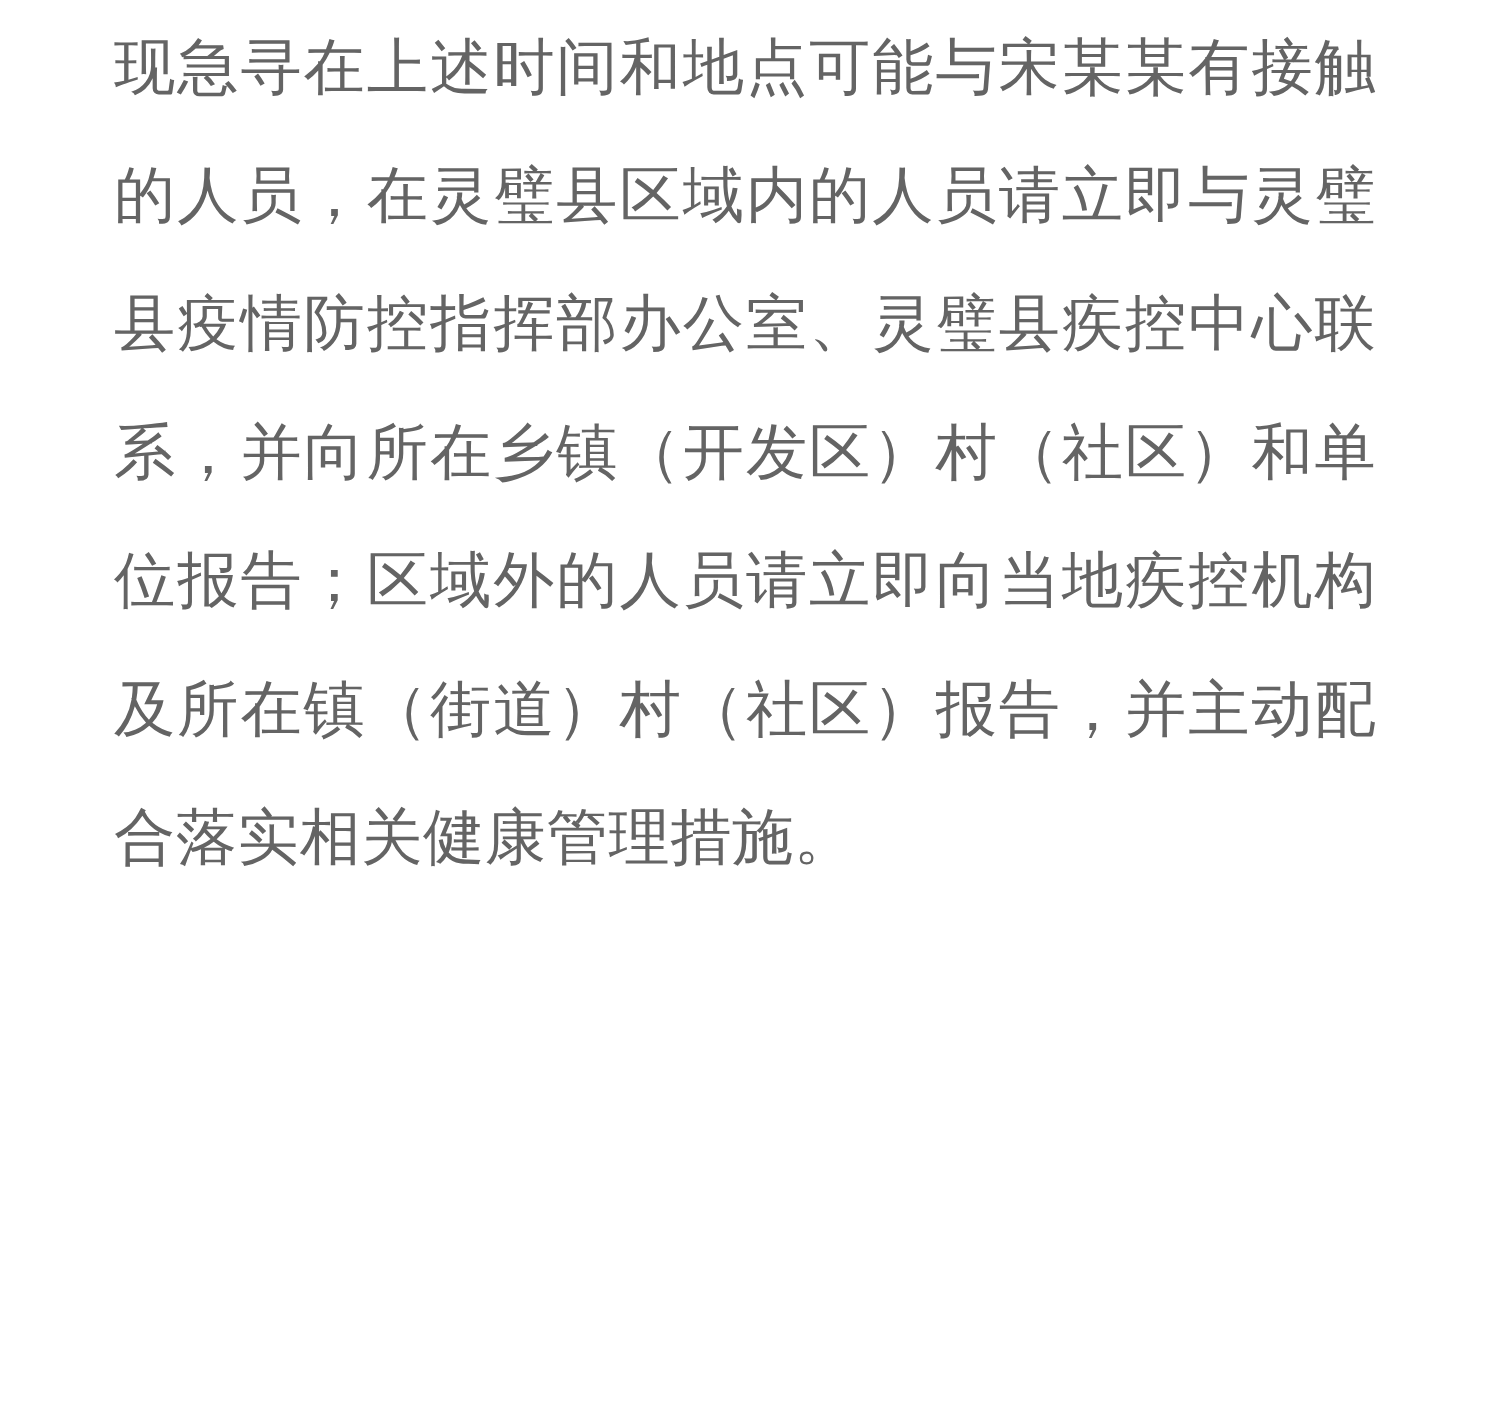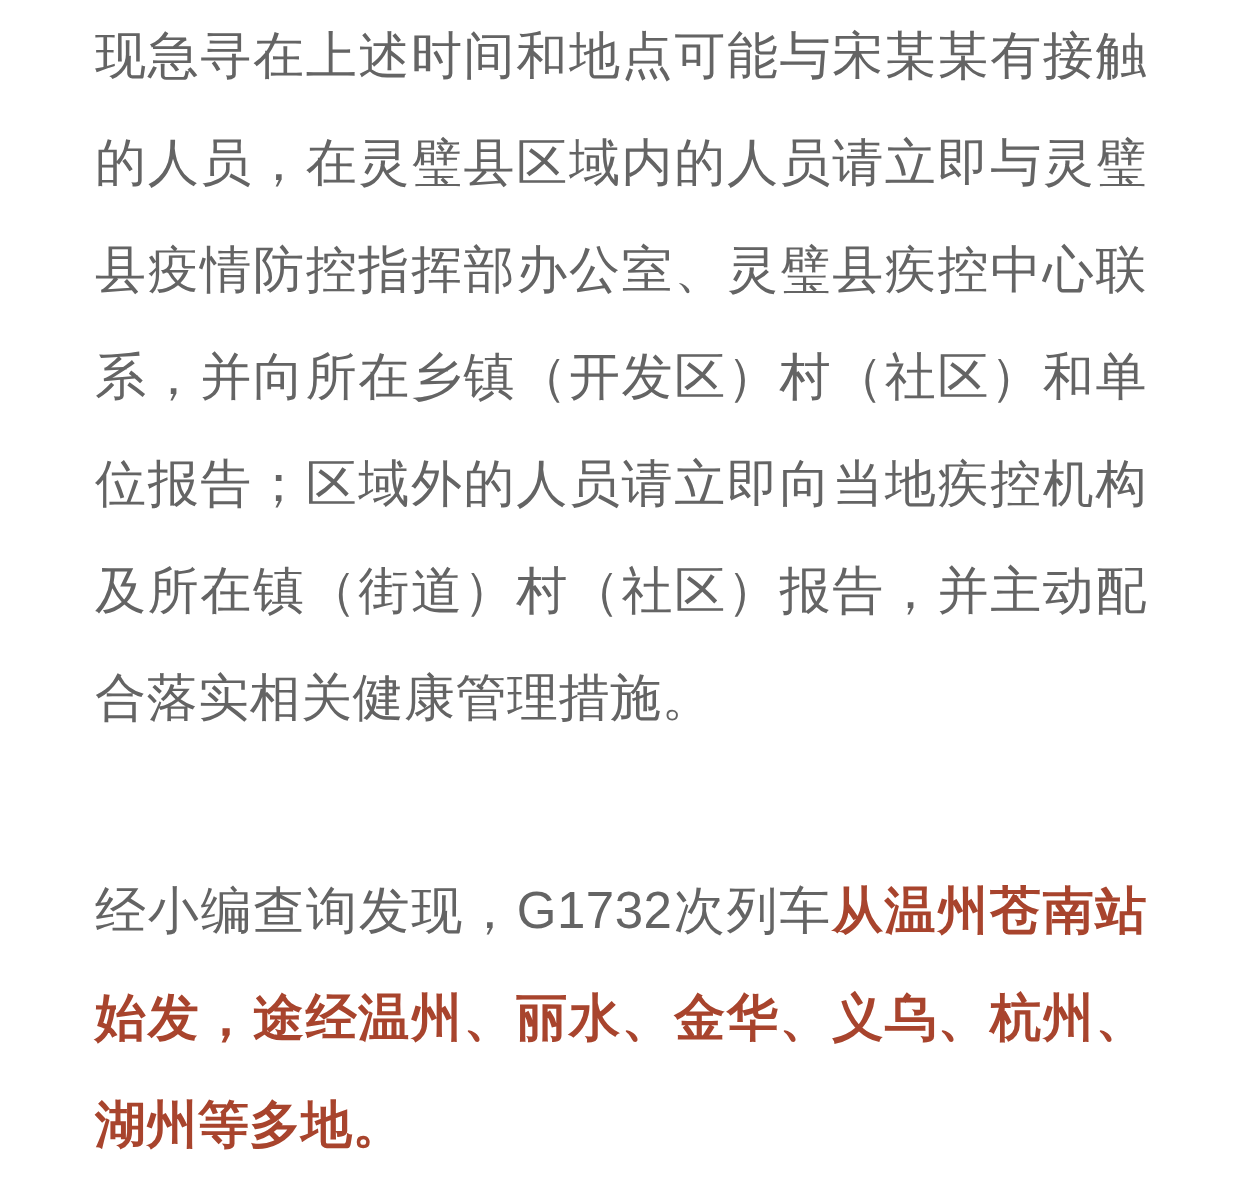--- a/index.html
+++ b/index.html
@@ -41,15 +41,14 @@
     color: var(--highlight-text);
     font-weight: 700;
   }
 </style>
 </head>
 <body>
 
 <div class="screen">
   <div class="article-content">
     <p class="para"><span>现急寻在上述时间和地点可能与宋某某有接触的人员，在灵璧县区域内的人员请立即与灵璧县疫情防控指挥部办公室、灵璧县疾控中心联系，并向所在乡镇（开发区）村（社区）和单位报告；区域外的人员请立即向当地疾控机构及所在镇（街道）村（社区）报告，并主动配合落实相关健康管理措施。</span></p>
-    <p class="para"><span>经小编查询发现，G1732次列车</span><span class="highlight">从温州苍南站始发，途经温州、丽水、金华、义乌、杭州、湖州等多地。</span></p>
   </div>
 </div>
 
 </body></html>

